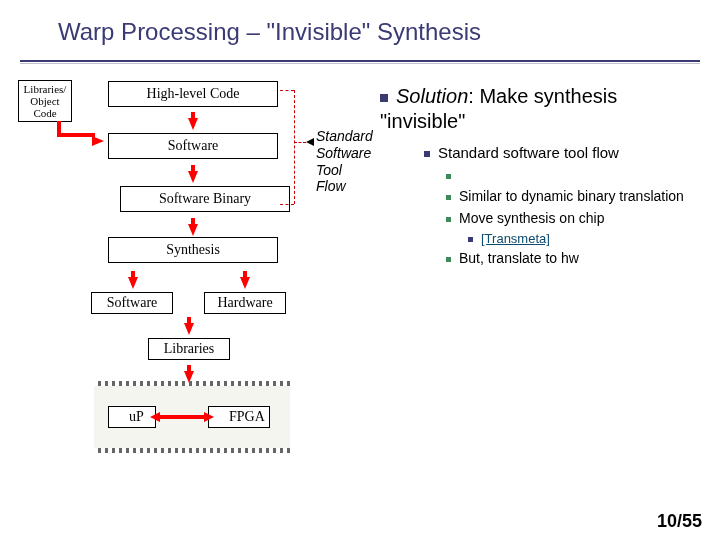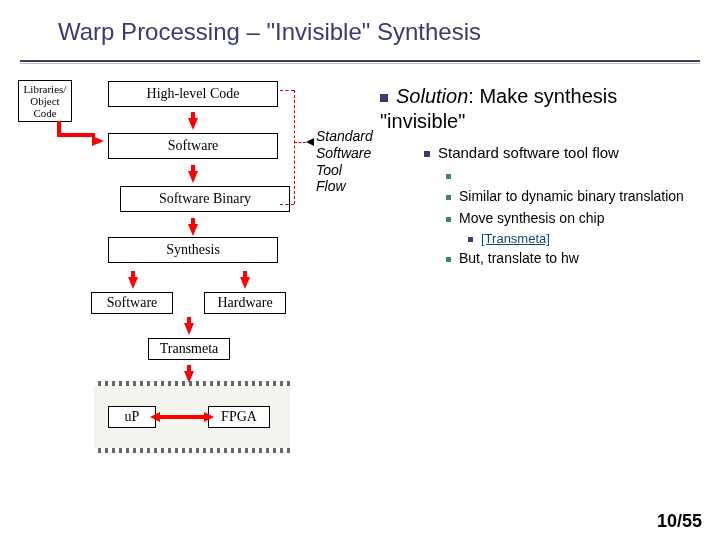--- a/index.html
+++ b/index.html
@@ -150,21 +150,21 @@
     width: 3px; height: 5px;
     background: #666;
   }
   .chip-inner {
     position: absolute;
     border: 1px solid #000;
     background: #fff;
     font-family: "Times New Roman", serif;
     font-size: 14px;
     text-align: center;
-    padding: 2px 12px;
+    padding: 2px 20px;
   }
   .up  { left: 14px;  top: 20px; width: 48px; }
   .fpga{ left: 114px; top: 20px; width: 62px; }
   .double-arrow {
     position: absolute;
     left: 66px; top: 29px;
     width: 44px; height: 4px;
     background: #ff0000;
   }
   .double-arrow::before, .double-arrow::after {
@@ -224,21 +224,21 @@
 
   <div class="box libs">Libraries/ Object Code</div>
 
   <div class="box big hlc">High-level Code</div>
   <div class="box big comp">Software</div>
   <div class="box big sbin">Software Binary</div>
   <div class="box big synth">Synthesis</div>
 
   <div class="box sw">Software</div>
   <div class="box hw">Hardware</div>
-  <div class="box bit">Transmeta</div>
+  <div class="box bit">Libraries</div>
 
   <div class="elbow"></div>
   <div class="elbow-head"></div>
 
   <div class="arrow-dn" style="left:170px; top:38px;"></div>
   <div class="arrow-dn" style="left:170px; top:91px;"></div>
   <div class="arrow-dn" style="left:170px; top:144px;"></div>
   <div class="arrow-dn" style="left:110px; top:197px;"></div>
   <div class="arrow-dn" style="left:222px; top:197px;"></div>
   <div class="arrow-dn" style="left:166px; top:243px;"></div>

